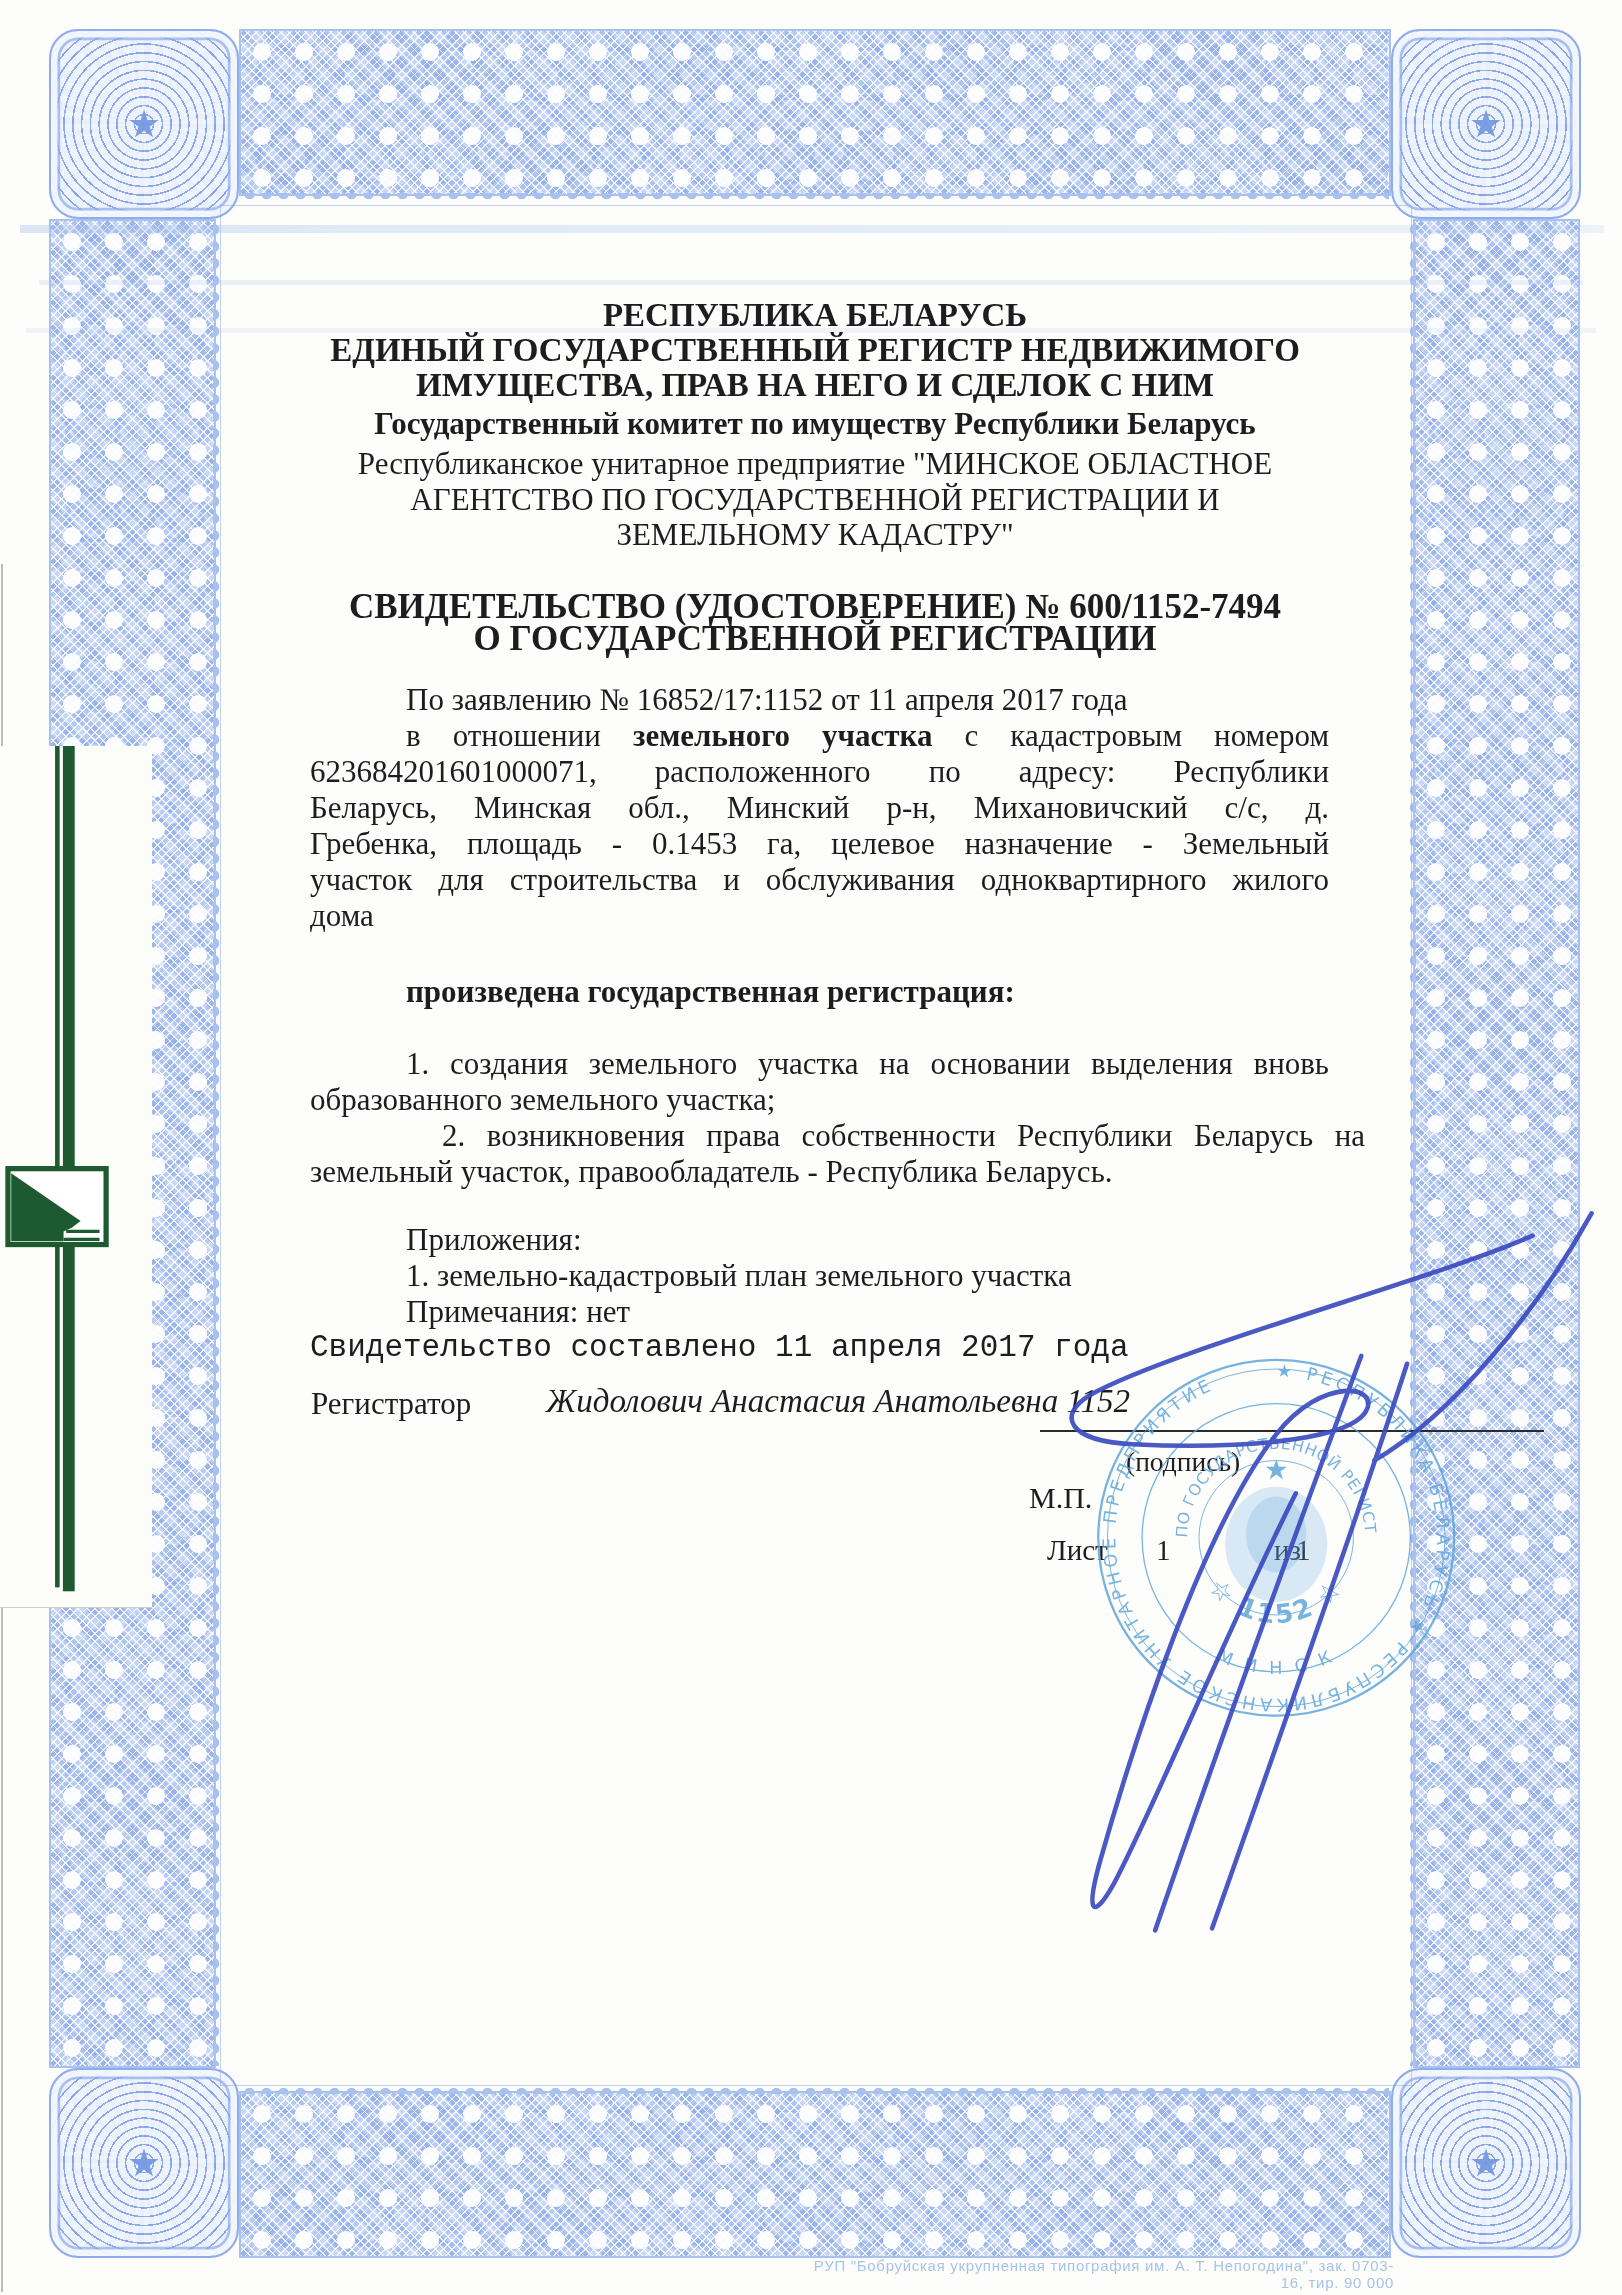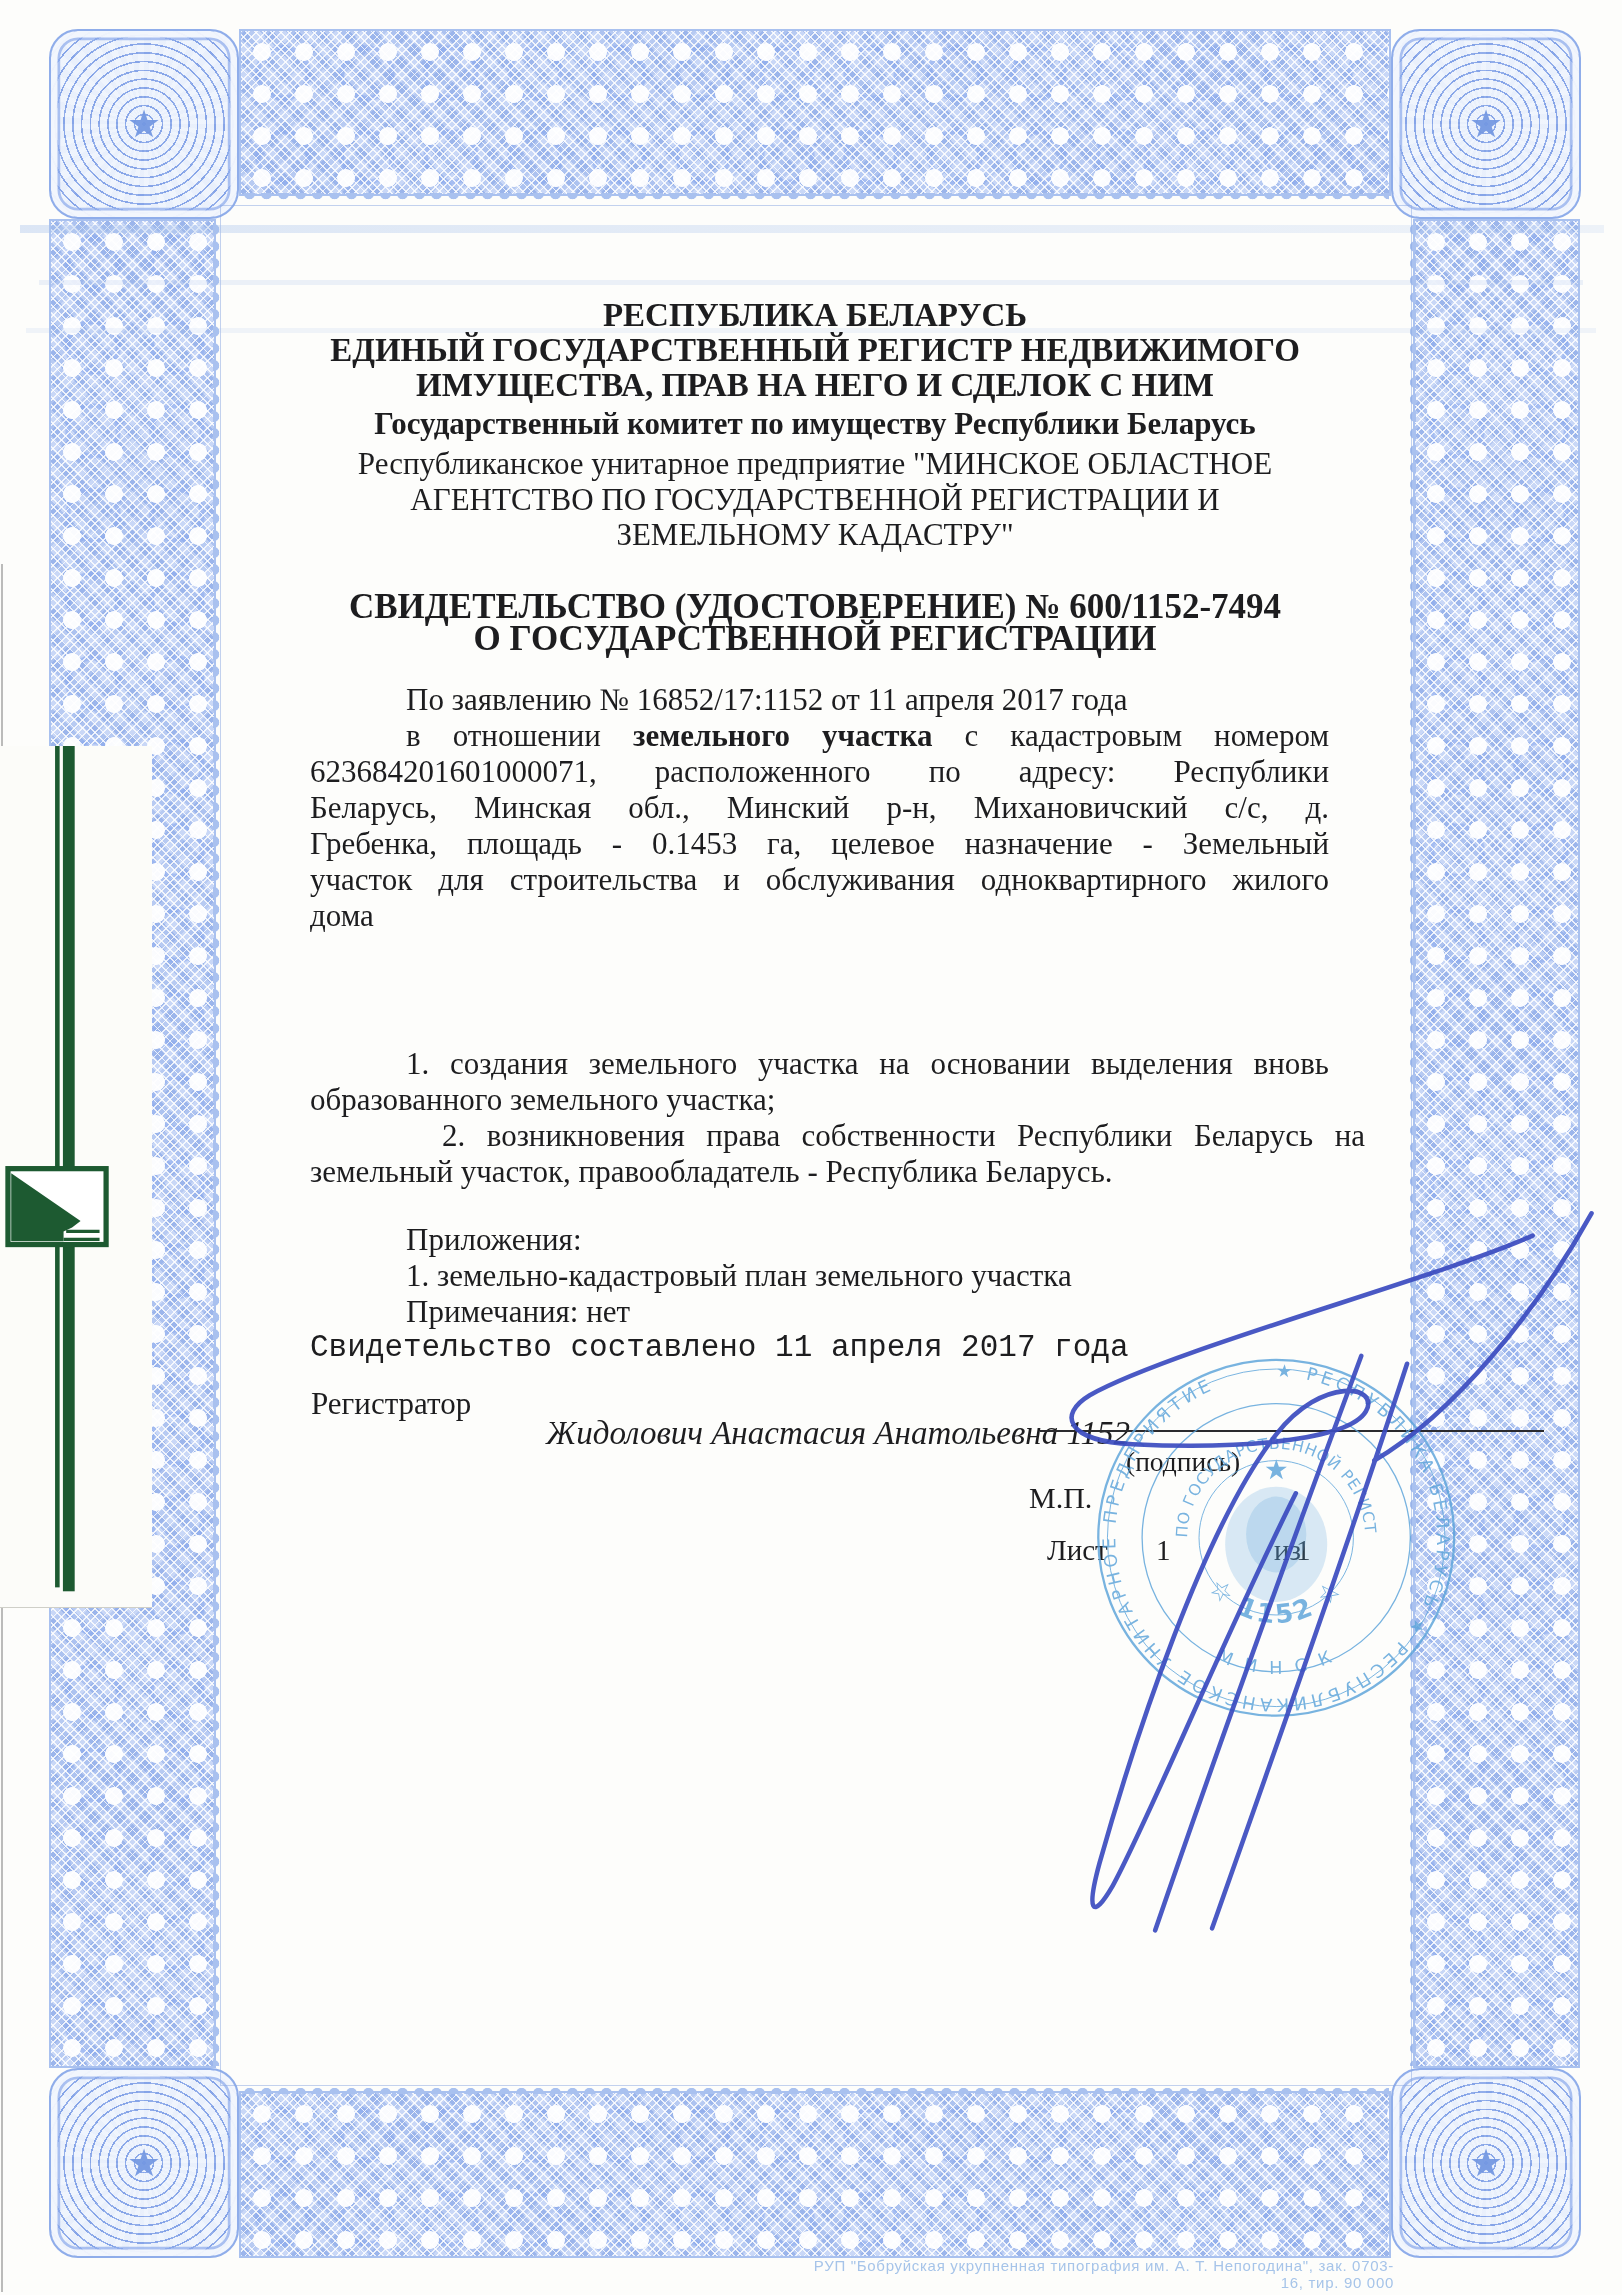--- a/index.html
+++ b/index.html
@@ -102,33 +102,34 @@
   <div class="t c b" style="top:619px;font-size:35px;">О ГОСУДАРСТВЕННОЙ РЕГИСТРАЦИИ</div>
 
   <div class="t" style="left:406px;top:682px;">По заявлению № 16852/17:1152 от 11 апреля 2017 года</div>
   <div class="t j" style="left:406px;top:718px;width:923px;"><span>в отношении </span><span class="b">земельного участка</span><span> с кадастровым номером</span></div>
   <div class="t j" style="left:310px;top:754px;width:1019px;">623684201601000071, расположенного по адресу: Республики</div>
   <div class="t j" style="left:310px;top:790px;width:1019px;">Беларусь, Минская обл., Минский р-н, Михановичский с/с, д.</div>
   <div class="t j" style="left:310px;top:826px;width:1019px;">Гребенка, площадь - 0.1453 га, целевое назначение - Земельный</div>
   <div class="t j" style="left:310px;top:862px;width:1019px;">участок для строительства и обслуживания одноквартирного жилого</div>
   <div class="t" style="left:310px;top:898px;">дома</div>
 
+  <div class="t b" style="left:406px;top:974px;">произведена государственная регистрация:</div>
 
   <div class="t j" style="left:406px;top:1046px;width:923px;">1. создания земельного участка на основании выделения вновь</div>
   <div class="t" style="left:310px;top:1082px;">образованного земельного участка;</div>
   <div class="t j" style="left:406px;top:1118px;width:923px;margin-left:36px;">2. возникновения права собственности Республики Беларусь на</div>
   <div class="t" style="left:310px;top:1154px;">земельный участок, правообладатель - Республика Беларусь.</div>
 
   <div class="t" style="left:406px;top:1222px;">Приложения:</div>
   <div class="t" style="left:406px;top:1258px;">1. земельно-кадастровый план земельного участка</div>
   <div class="t" style="left:406px;top:1294px;">Примечания: нет</div>
   <div class="t" style="left:310px;top:1330px;font-family:Liberation Mono, monospace;">Свидетельство составлено 11 апреля 2017 года</div>
 
   <div class="t" style="left:311px;top:1386px;">Регистратор</div>
-  <div class="t it" style="left:546px;top:1382px;font-size:33px;margin-top:32px;">Жидолович Анастасия Анатольевна 1152</div>
+  <div class="t it" style="left:546px;top:1382px;font-size:33px;">Жидолович Анастасия Анатольевна 1152</div>
   <div class="sig-line"></div>
   <div class="t" style="left:1126px;top:1446px;font-size:27.5px;text-align:center;">(подпись)</div>
   <div class="t" style="left:1029px;top:1481px;font-size:30px;">М.П.</div>
   <span class="sheet-word" style="left:1047px;top:1534px;">Лист</span>
   <span class="sheet-word" style="left:1156px;top:1534px;">1</span>
   <span class="sheet-word" style="left:1254px;top:1534px;margin-left:20px;">из</span>
   <span class="sheet-word" style="left:1296px;top:1534px;">1</span>
 
   <div class="white-sheet"></div>
   <svg class="logo-svg" width="152" height="861" viewBox="0 0 232 1316">

